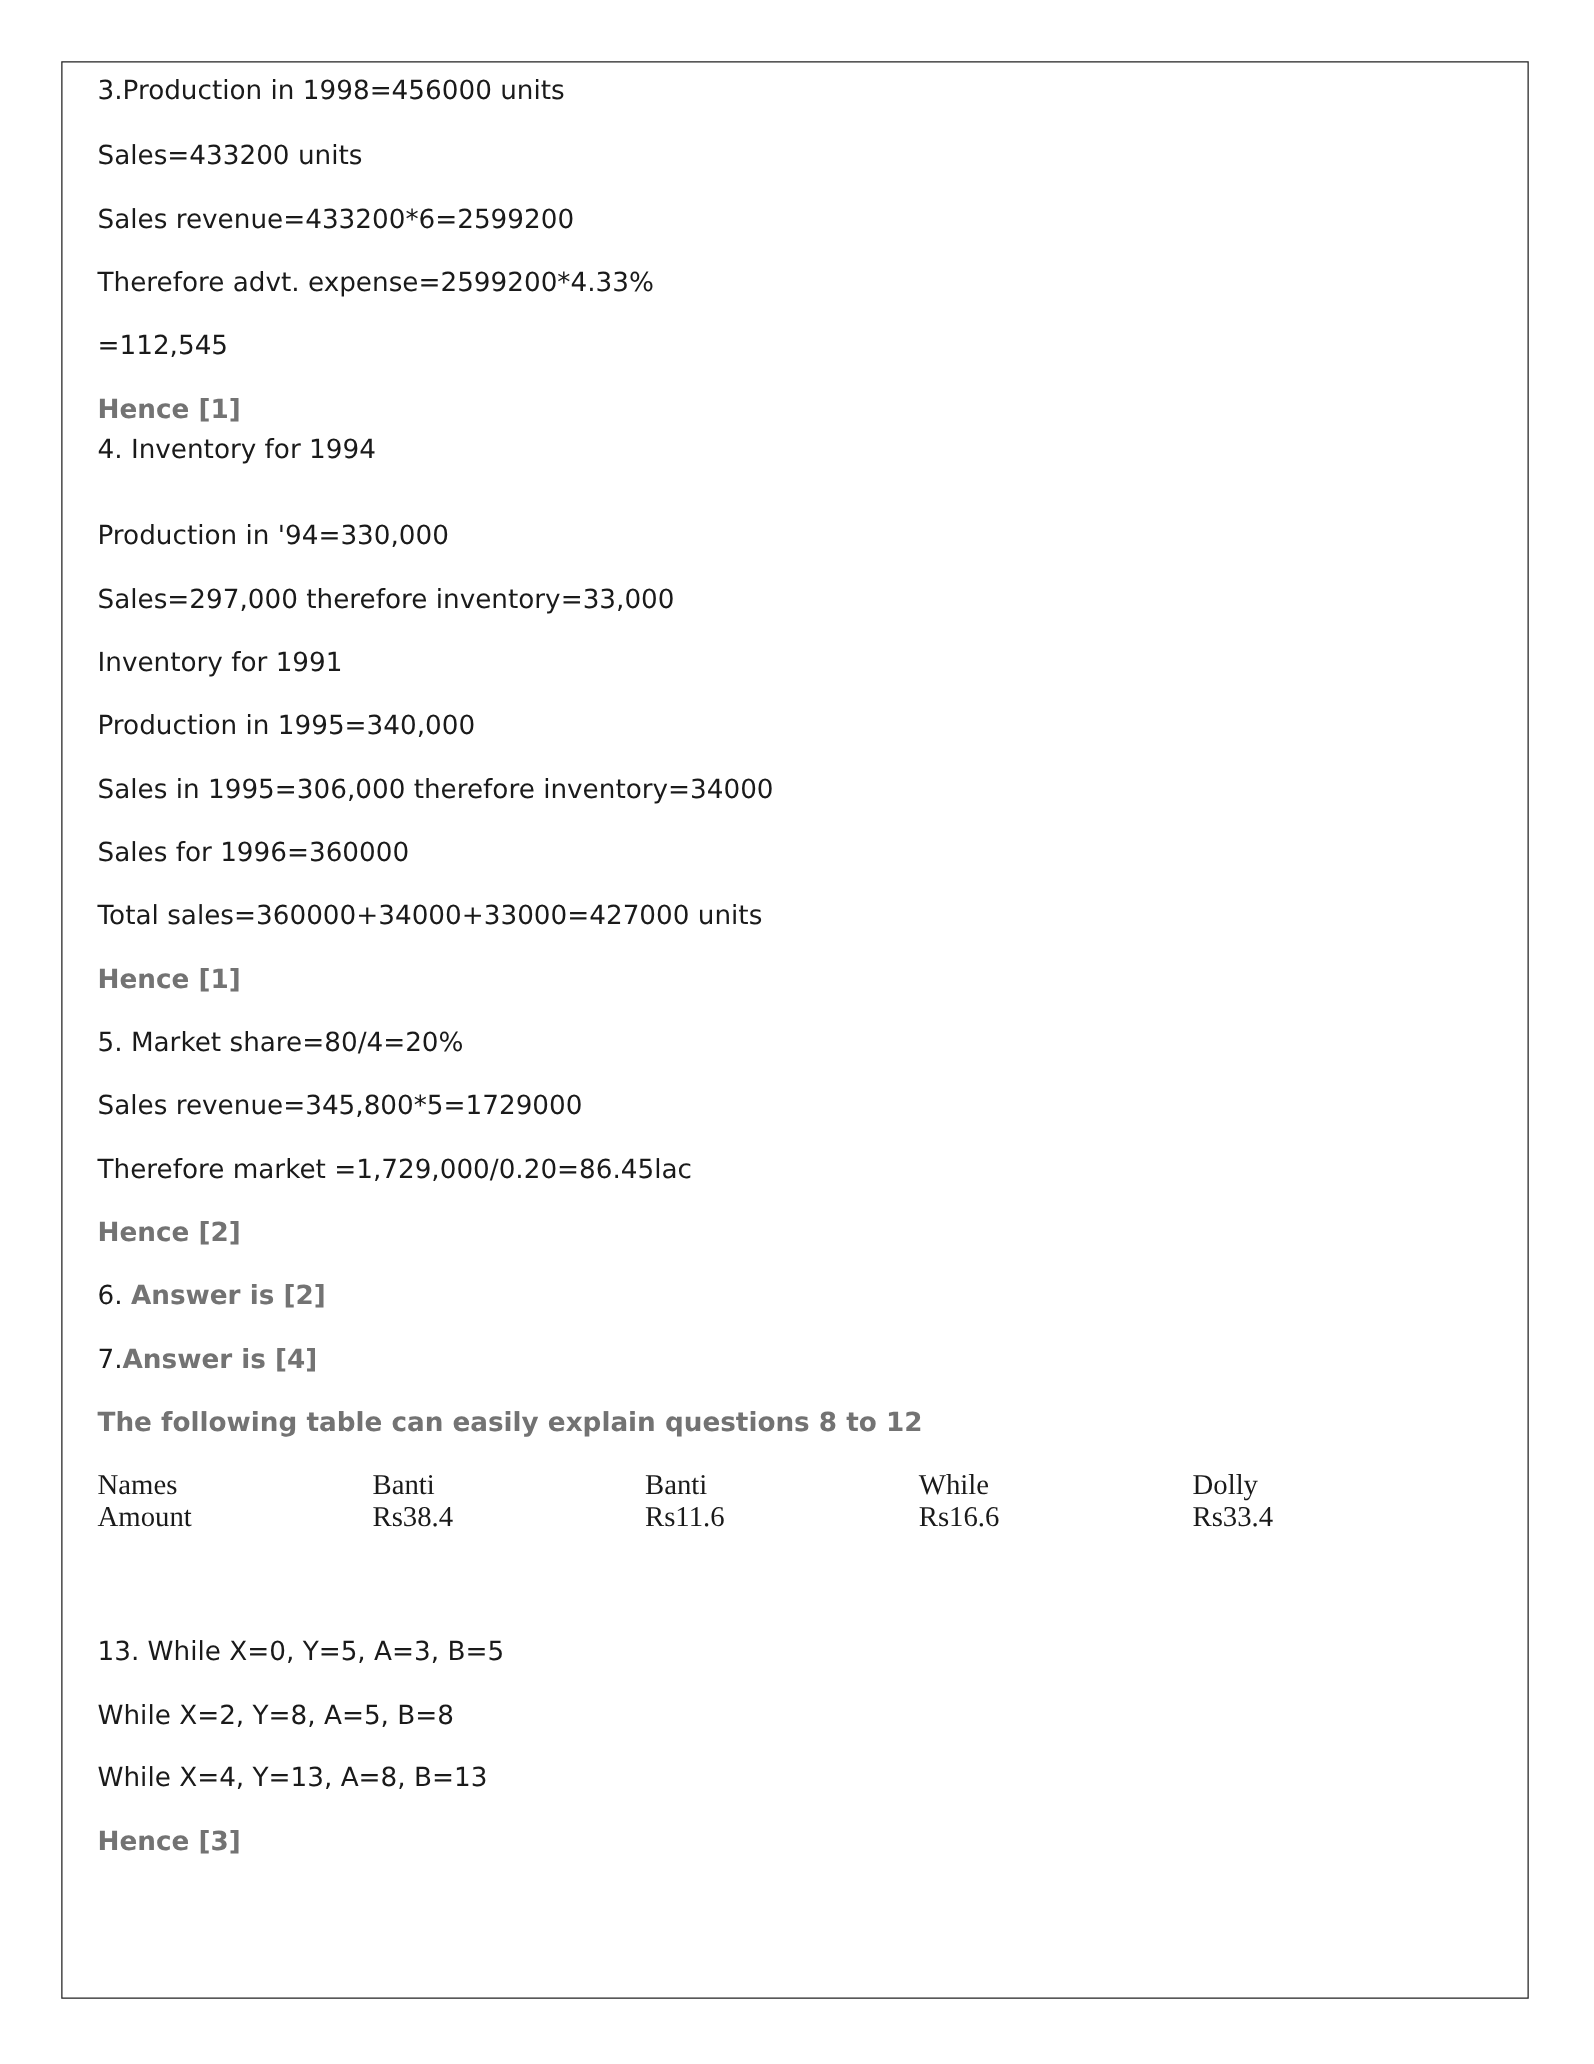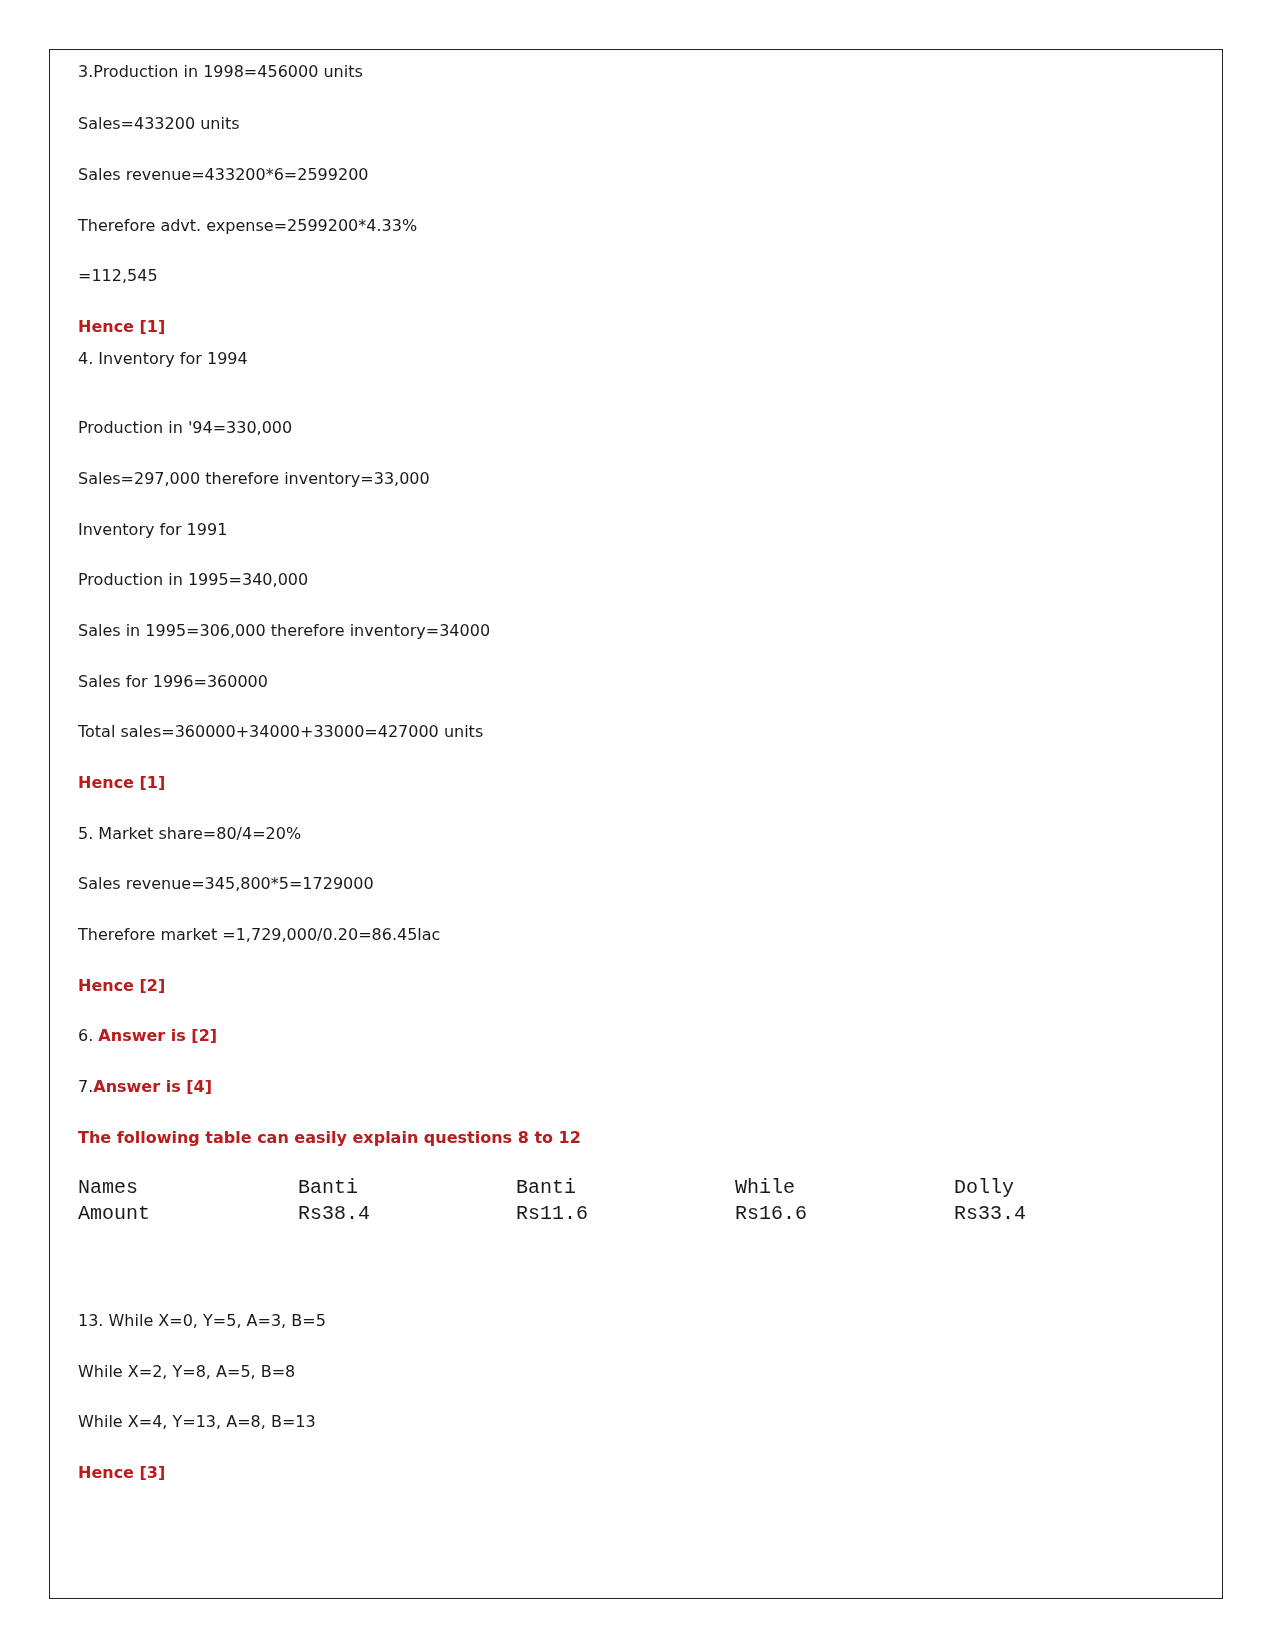--- a/index.html
+++ b/index.html
@@ -5,28 +5,28 @@
   html, body { margin: 0; padding: 0; background: #ffffff; }
   body { width: 1275px; height: 1651px; position: relative; overflow: hidden; }
   .page-frame {
     position: absolute; left: 49px; top: 49px;
     width: 1174px; height: 1550px;
     border: 1.5px solid #222; box-sizing: border-box; background: #fff;
   }
   .line {
     position: absolute; left: 78px;
     font-family: "DejaVu Sans", sans-serif;
-    font-size: 16px; color: #1a1a1a; white-space: nowrap;
+    font-size: 21px; color: #1a1a1a; white-space: nowrap;
     line-height: 26px;
   }
-  .bold { font-weight: bold; color: #b91c1c; }
+  .bold { font-weight: bold; color: #737373; }
   .tcell {
     position: absolute;
-    font-family: Liberation Mono, monospace;
-    font-size: 20px; color: #1a1a1a; white-space: nowrap; line-height: 26px;
+    font-family: Liberation Serif, serif;
+    font-size: 23px; color: #1a1a1a; white-space: nowrap; line-height: 26px;
   }
 </style>
 </head>
 <body>
 
 <div class="page-frame"></div>
 
 <div class="line" style="top:59px">3.Production in 1998=456000 units</div>
 <div class="line" style="top:111px">Sales=433200 units</div>
 <div class="line" style="top:162px">Sales revenue=433200*6=2599200</div>

